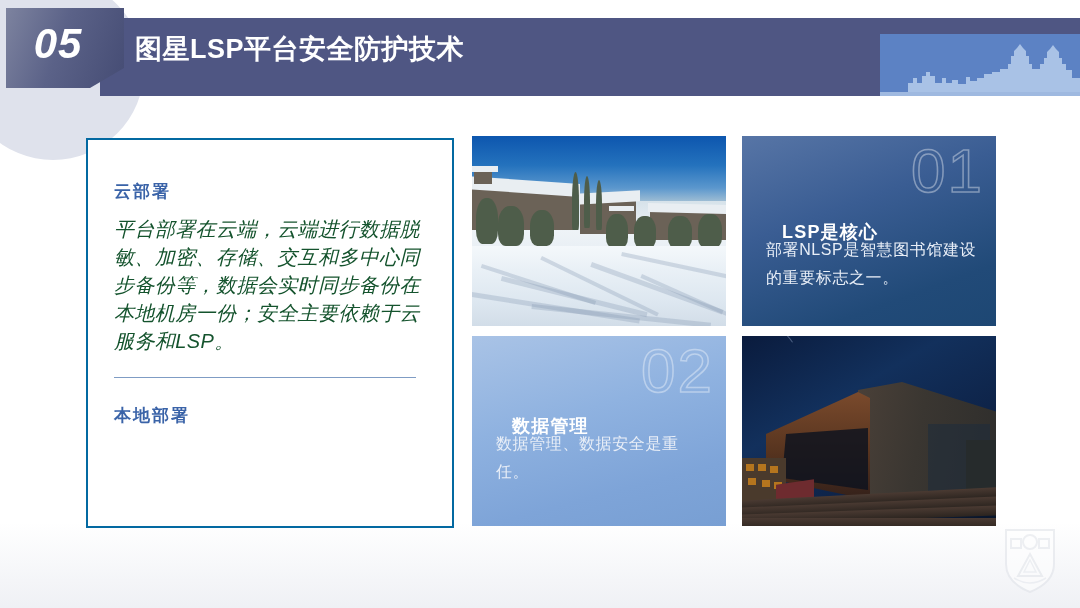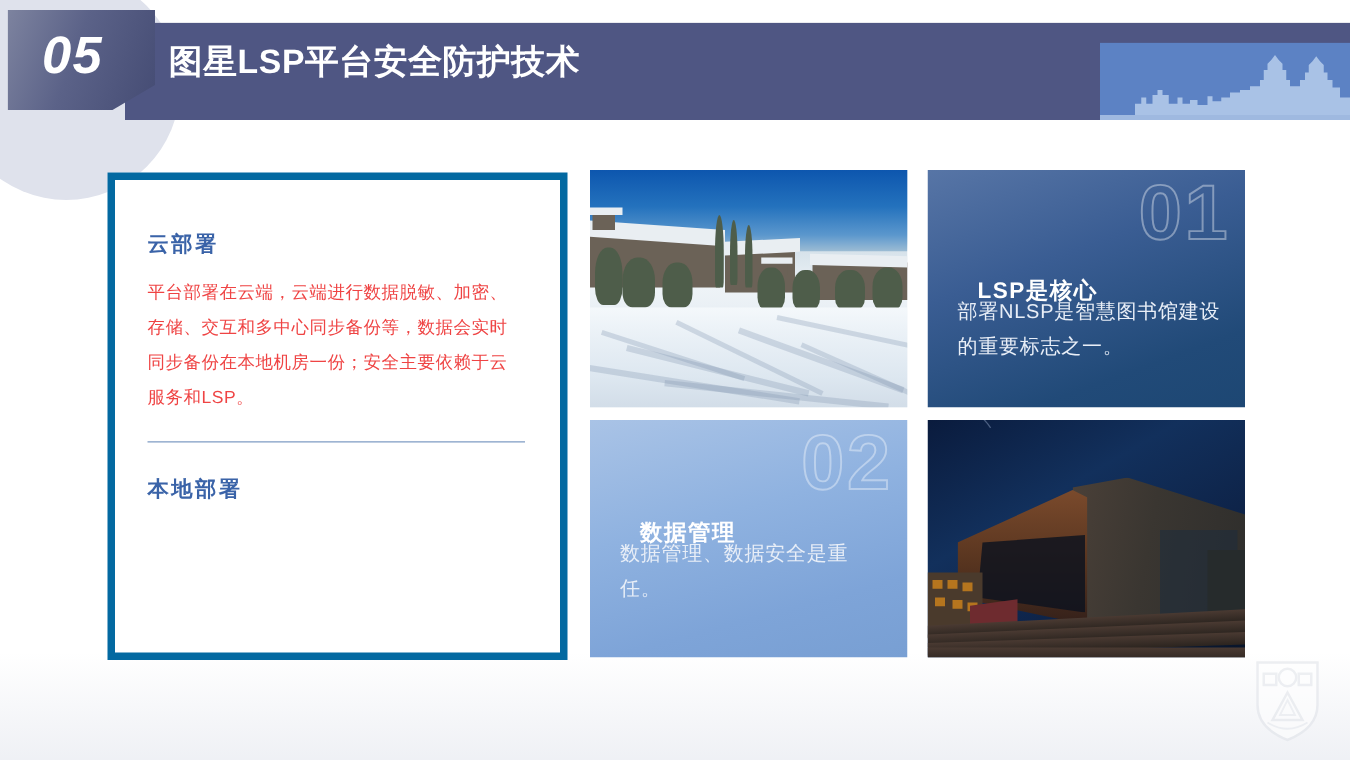--- a/index.html
+++ b/index.html
@@ -89,40 +89,41 @@
   }
 
   
   .text-card {
     position: absolute;
     left: 86px;
     top: 138px;
     width: 368px;
     height: 390px;
     background: #ffffff;
-    border: 6px solid #0369a1;
+    border: 2px solid #0369a1;
     box-sizing: border-box;
     z-index: 5;
   }
   .tc-inner {
     padding: 40px 28px 0 26px;
   }
   .tc-heading {
     color: #3a63a8;
     font-size: 17px;
     font-weight: bold;
     letter-spacing: 2px;
     margin: 0 0 12px 0;
   }
   .tc-body {
-    color: #ef4444;
-    font-size: 14px;
+    color: #14532d;
+    font-size: 20px;
     line-height: 28px;
     letter-spacing: 0.4px;
     margin: 0;
+    font-style: italic;
   }
   .tc-divider {
     margin: 22px 0 0 0;
     height: 1px;
     background: #7f9cc4;
     width: 302px;
   }
   .tc-block2 {
     padding-top: 26px;
   }
@@ -150,21 +151,21 @@
     background: linear-gradient(160deg, #5775a6 0%, #3a5d93 38%, #214a78 78%, #1d4773 100%);
   }
   .info-light {
     background: linear-gradient(165deg, #a9c3e6 0%, #8fb2e0 40%, #7ea4d8 75%, #789fd3 100%);
   }
   .watermark-num {
     position: absolute;
     right: 12px;
     top: 4px;
     font-size: 62px;
-    font-weight: 700;
+    font-weight: 400;
     letter-spacing: 2px;
     color: transparent;
     -webkit-text-stroke: 1.5px rgba(255,255,255,0.38);
     line-height: 1;
     pointer-events: none;
   }
   .ic-heading {
     position: absolute;
     left: 24px;
     color: #ffffff;

